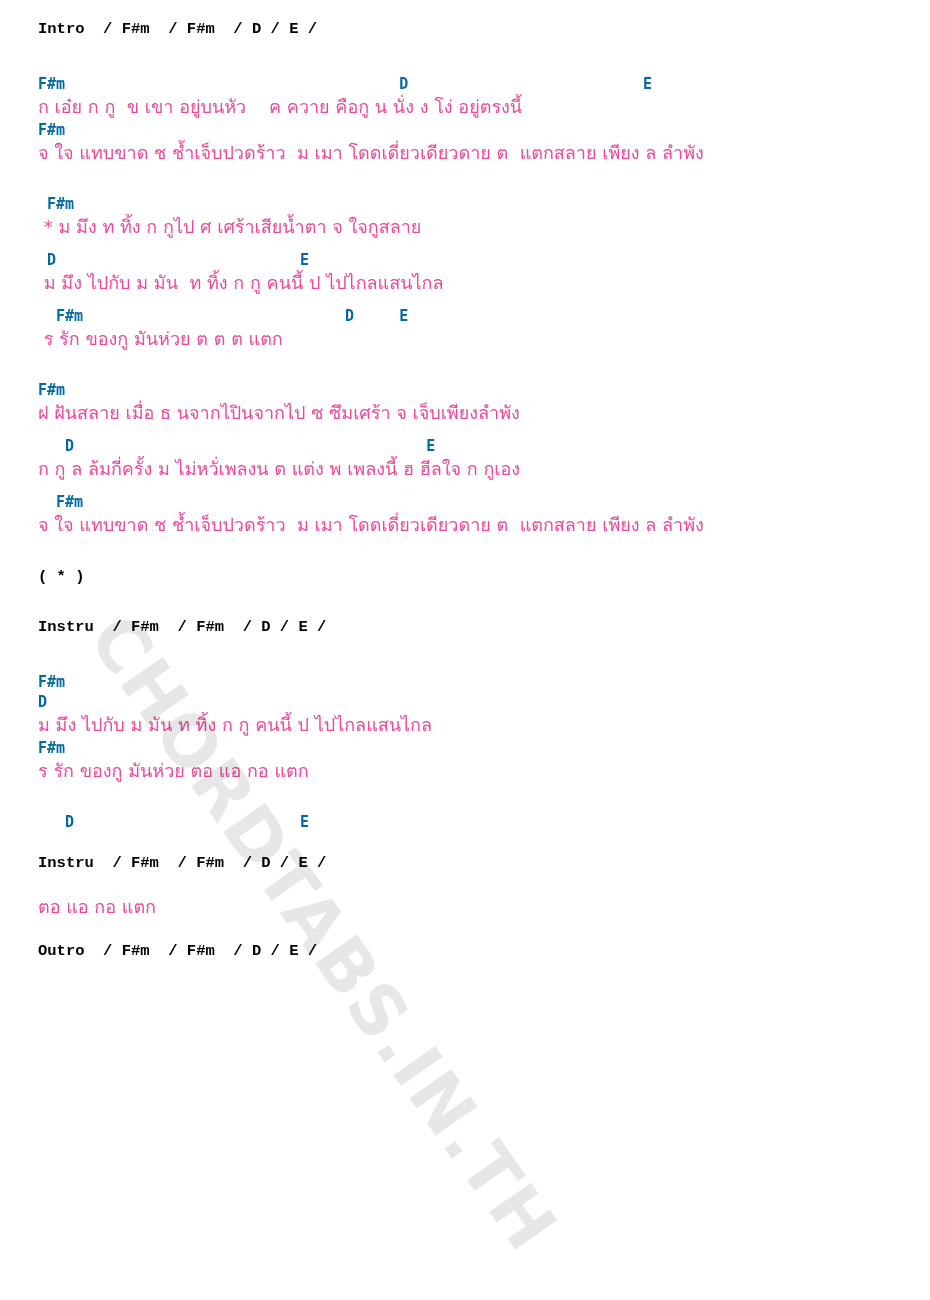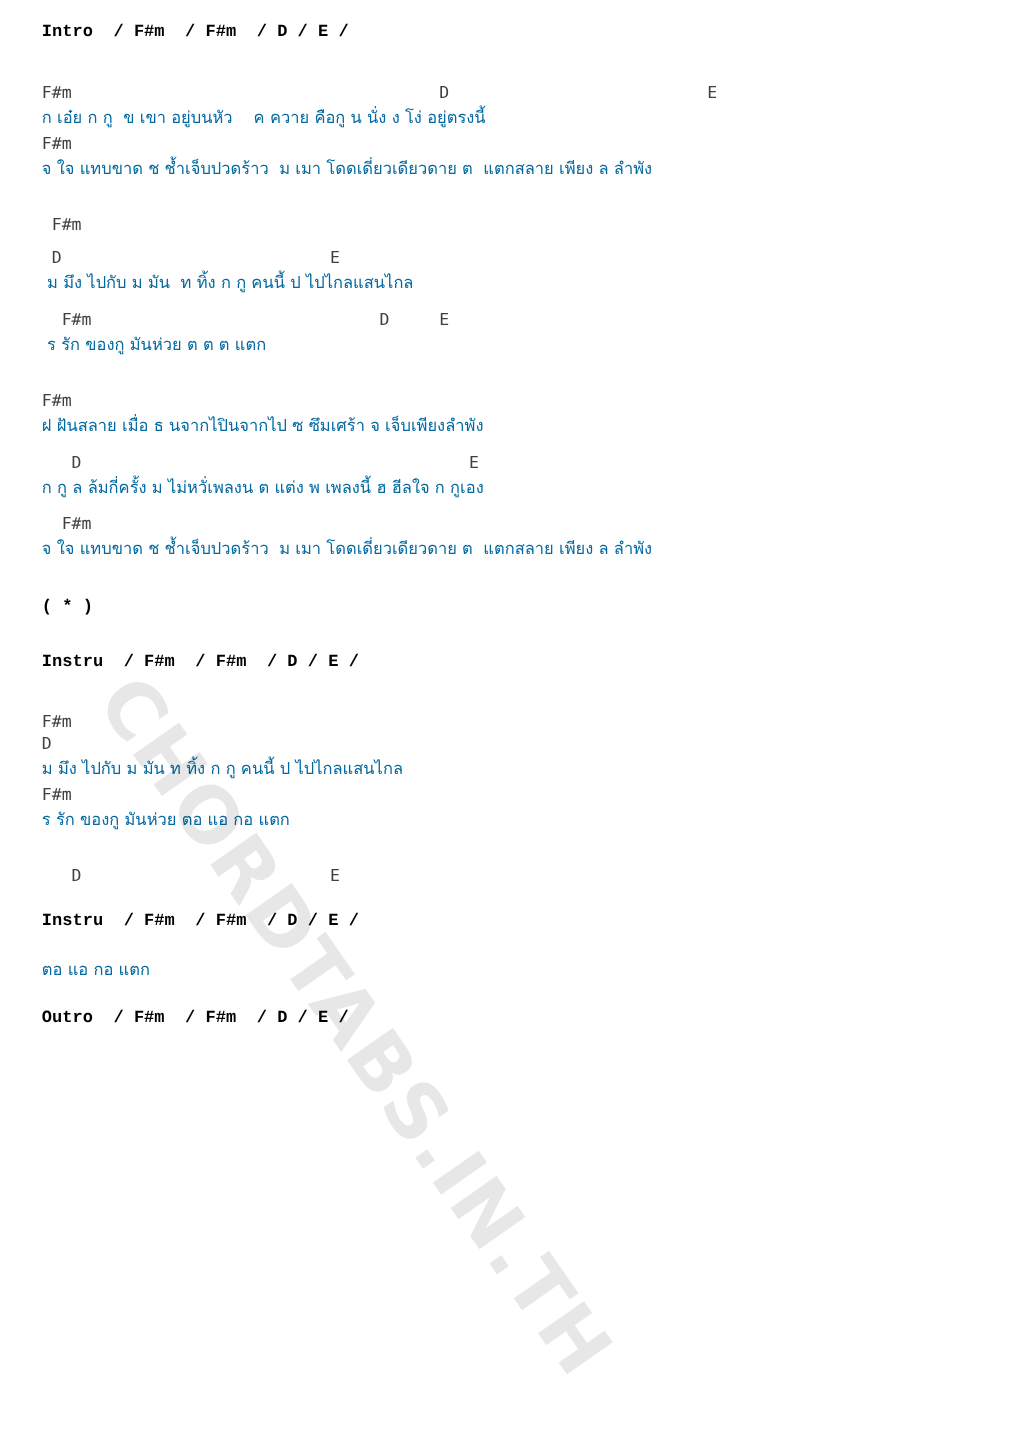--- a/index.html
+++ b/index.html
@@ -55,33 +55,33 @@
   }
 
   
   .block {
     margin: 0;
     padding: 0;
   }
 
   .chordline {
     font-family: "DejaVu Sans Mono", "Liberation Mono", monospace;
-    font-weight: normal;
+    font-weight: bold;
     font-size: 15px;
-    color: #404040;
+    color: #0369a1;
     white-space: pre;
     line-height: 20px;
     height: 20px;
     letter-spacing: 0px;
   }
 
   .lyricline {
     font-family: "DejaVu Sans", "Liberation Sans", sans-serif;
-    font-size: 15px;
-    color: #0369a1;
+    font-size: 18px;
+    color: #ec4899;
     white-space: pre;
     line-height: 26px;
     height: 26px;
   }
 
   .headerline {
     font-family: Liberation Mono, monospace;
     font-weight: bold;
     font-size: 15.5px;
     color: #000;
@@ -115,20 +115,21 @@
       <div class="chordline">F#m                                     D                          E</div>
       <div class="lyricline">ก เอ๋ย ก กู  ข เขา อยู่บนหัว    ค ควาย คือกู น นั่ง ง โง่ อยู่ตรงนี้</div>
       <div class="chordline">F#m                                                                                                                    D              E</div>
       <div class="lyricline">จ ใจ แทบขาด ช ช้ำเจ็บปวดร้าว  ม เมา โดดเดี่ยวเดียวดาย ต  แตกสลาย เพียง ล ลำพัง</div>
     </div>
 
     <div class="spacer-lg"></div>
 
     <div class="block">
       <div class="chordline"> F#m</div>
+      <div class="lyricline"> * ม มึง ท ทิ้ง ก กูไป ศ เศร้าเสียน้ำตา จ ใจกูสลาย</div>
       <div class="spacer-sm"></div>
       <div class="chordline"> D                           E</div>
       <div class="lyricline"> ม มึง ไปกับ ม มัน  ท ทิ้ง ก กู คนนี้ ป ไปไกลแสนไกล</div>
       <div class="spacer-sm"></div>
       <div class="chordline">  F#m                             D     E</div>
       <div class="lyricline"> ร รัก ของกู มันห่วย ต ต ต แตก</div>
     </div>
 
     <div class="spacer-lg"></div>
 

